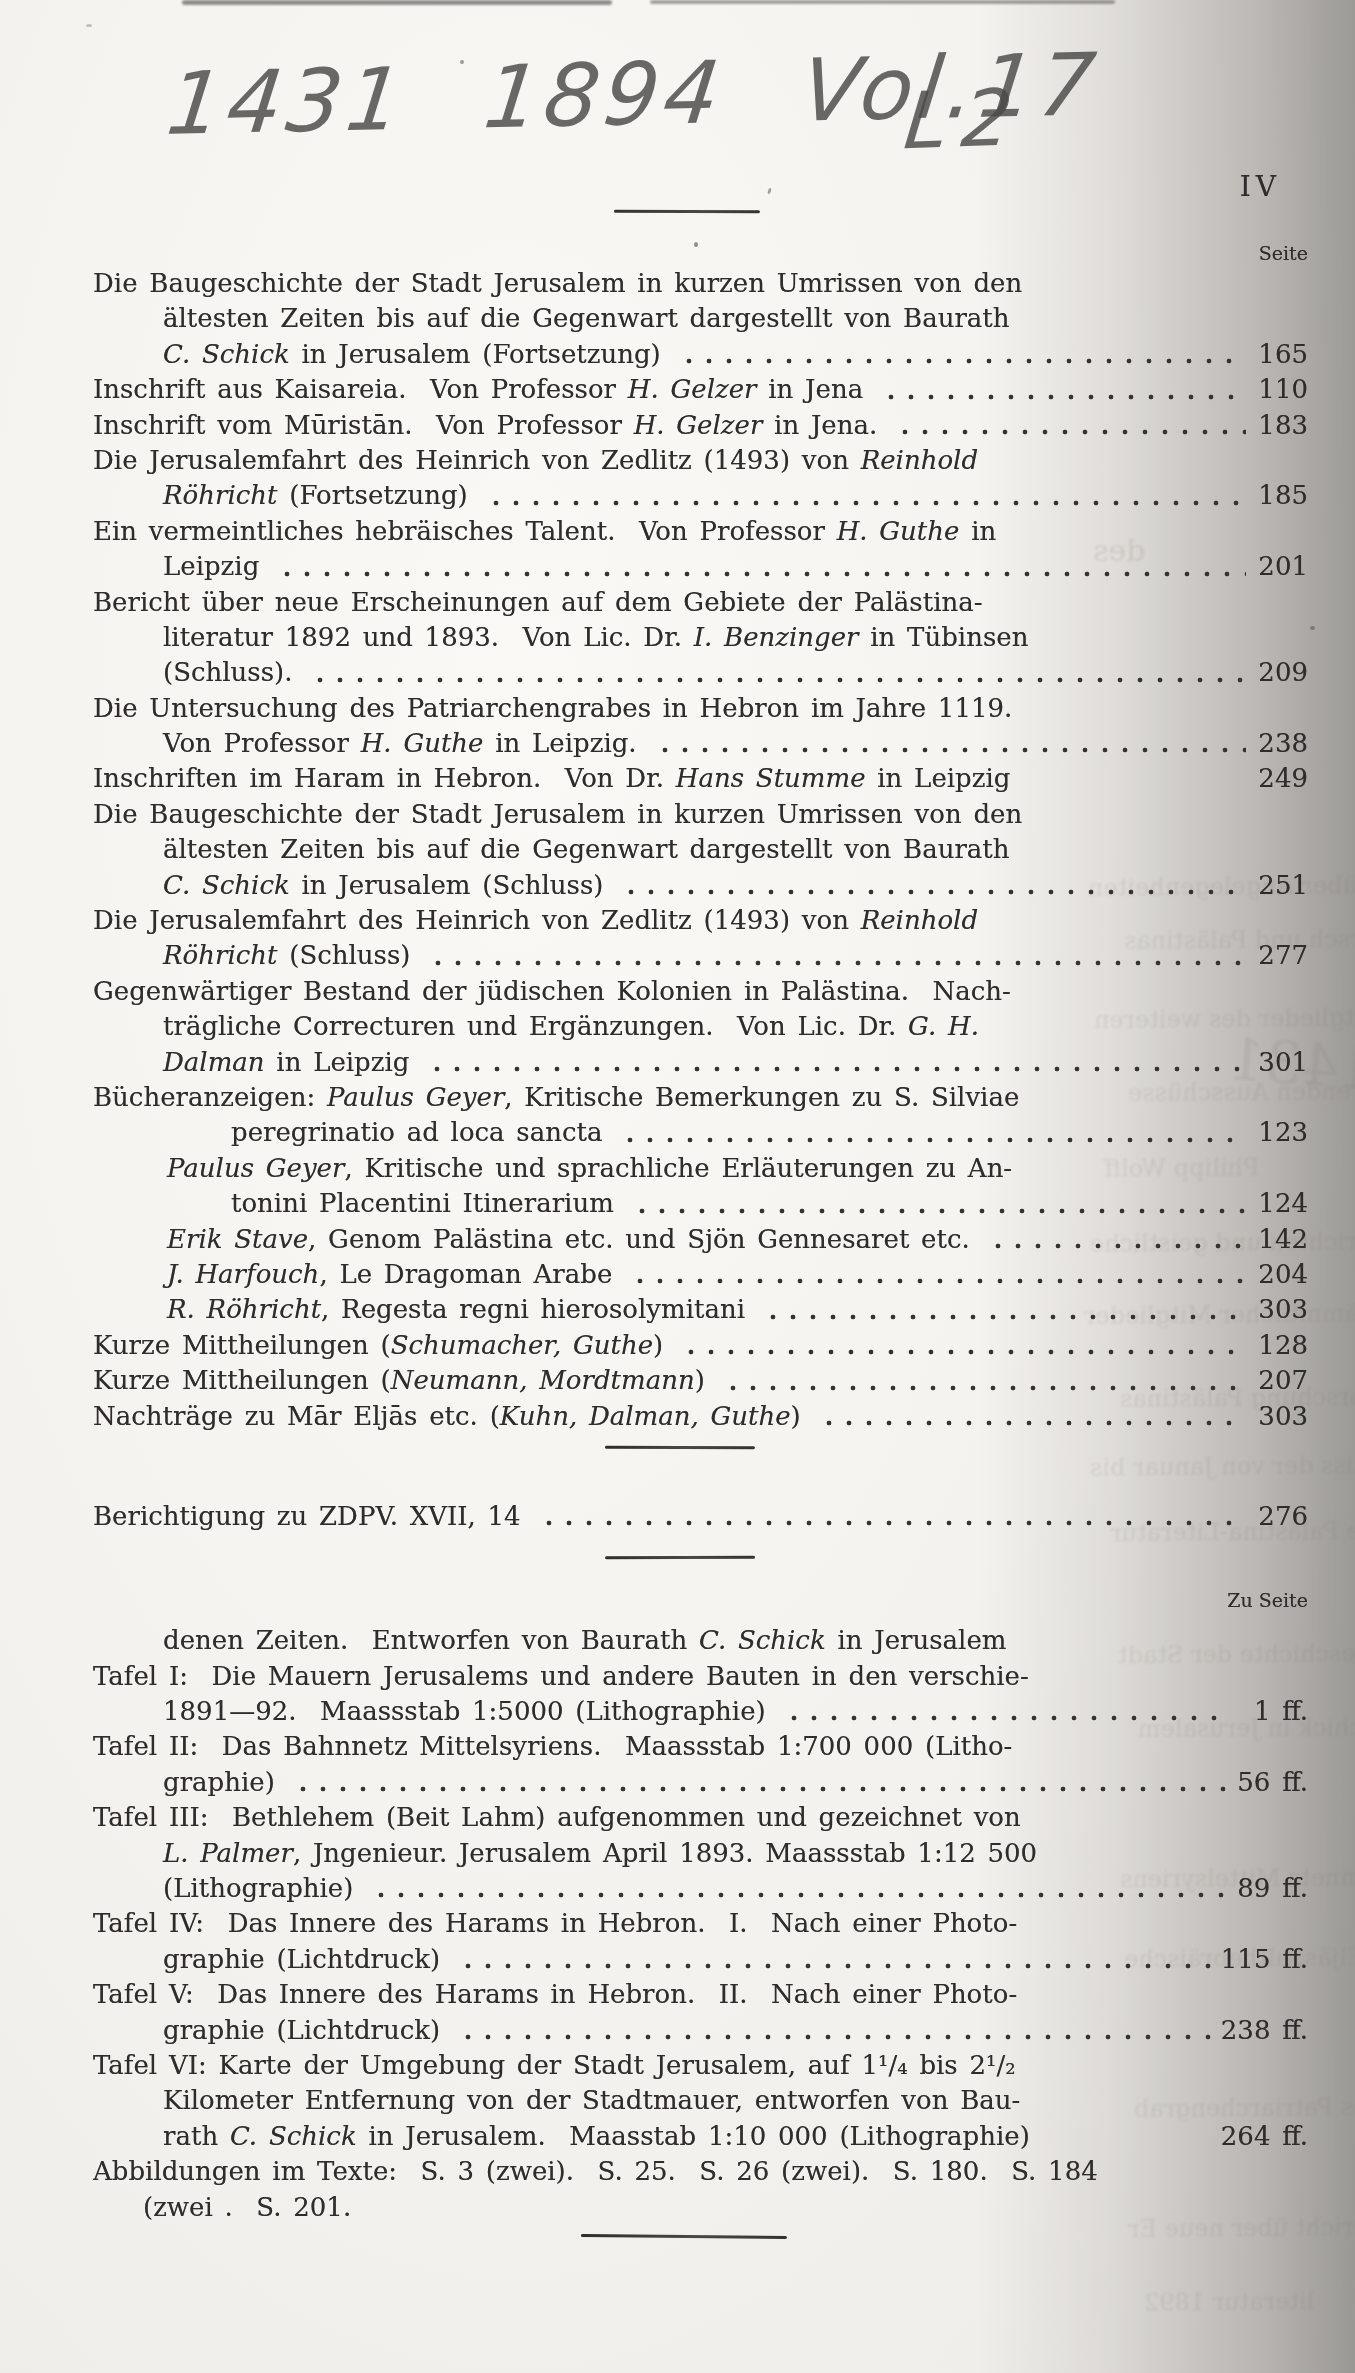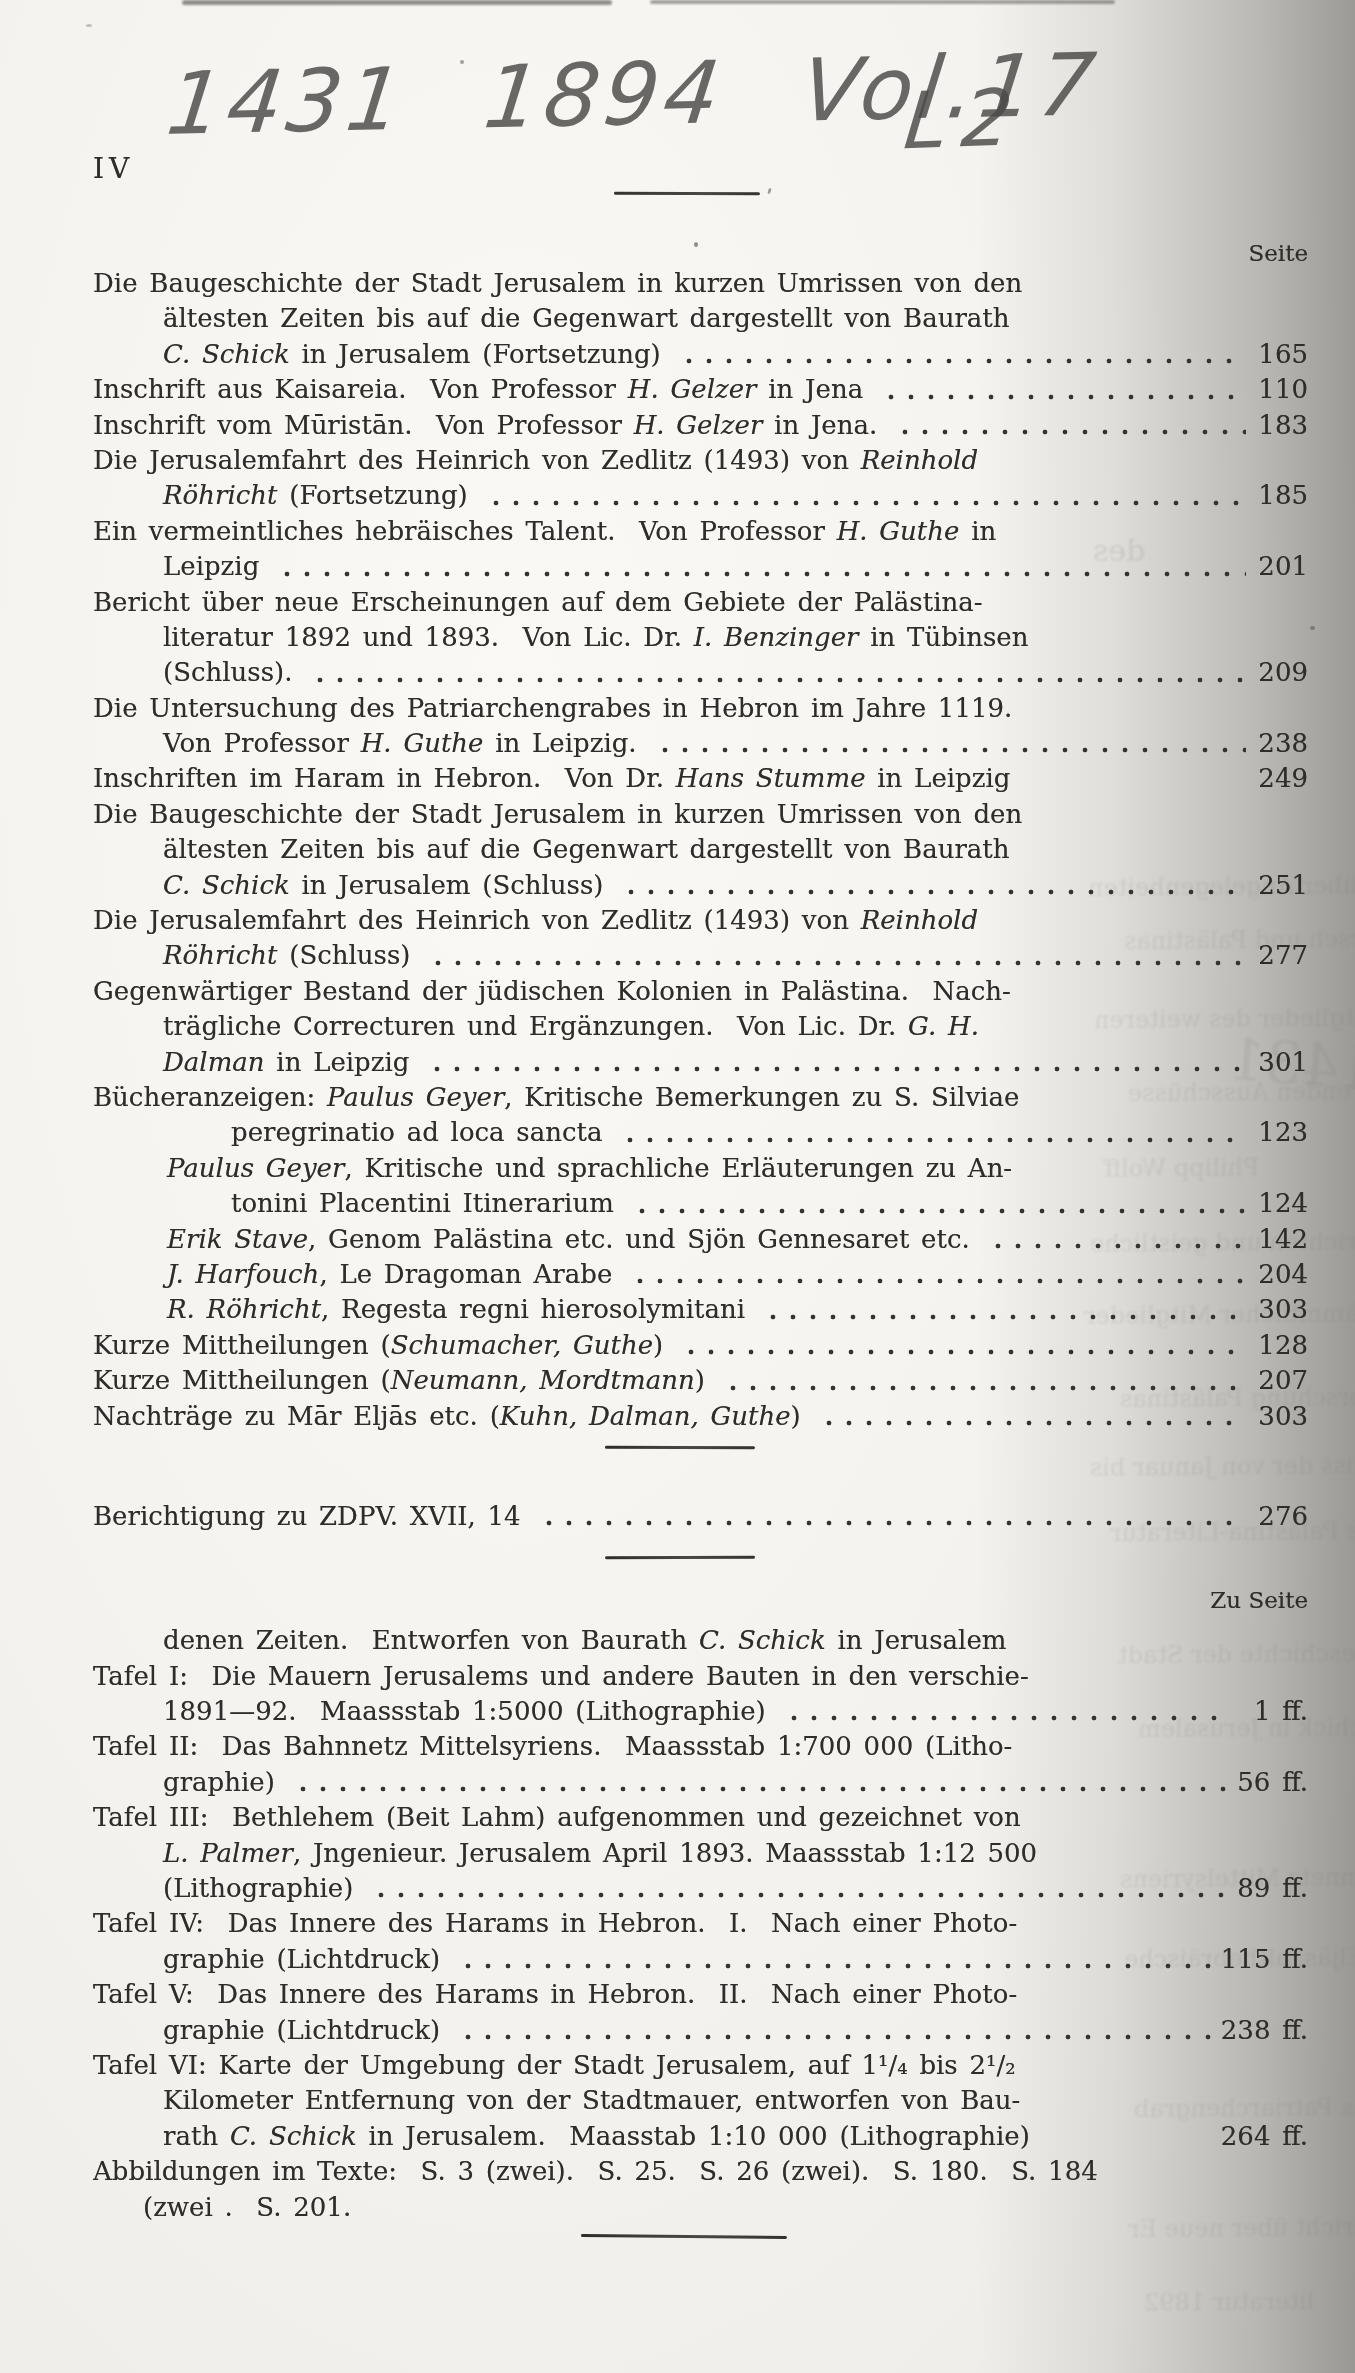--- a/index.html
+++ b/index.html
@@ -14,27 +14,27 @@
   
   .hw{
     position:absolute;font-family:"DejaVu Sans","Liberation Sans",sans-serif;
     font-style:italic;color:#4b4947;opacity:.82;white-space:nowrap;
   }
   #hw-main{left:168px;top:44px;font-size:86px;letter-spacing:5px;word-spacing:46px;
     transform:rotate(-1.2deg) skewX(-8deg);}
   #hw-l2{left:905px;top:74px;font-size:78px;letter-spacing:14px;
     transform:rotate(-2deg) skewX(-8deg);}
   
-  #halftitle{position:absolute;left:93px;top:152px;width:1188px;text-align:left;}
+  #halftitle{position:absolute;left:93px;top:170px;width:1188px;text-align:right;}
   #halftitle .num{font-size:28px;letter-spacing:5px;display:inline-block;}
   #halftitle .rule{width:146px;height:3px;margin:7px auto 0 auto;
     background:linear-gradient(90deg,#34322f,#4a4845 60%,#35332f);border-radius:2px;transform:rotate(.2deg);}
   
   #toc{position:absolute;left:93px;right:47px;top:240px;font-size:26px;}
-  .col-header{font-size:23px;text-align:right;height:26px;line-height:26px;}
+  .col-header{font-size:19px;text-align:right;height:26px;line-height:26px;}
   .entries{word-spacing:3.5px;}
   .line{display:flex;align-items:baseline;height:35.4px;line-height:35.4px;overflow:hidden;}
   .txt{white-space:pre;flex-shrink:0;}
   .it{font-style:italic;}
   .ind0{padding-left:0;} .ind1{padding-left:70px;} .ind2{padding-left:74px;}
   .ind3{padding-left:138px;} .ind4{padding-left:50px;}
   .dots{flex:1 1 auto;min-width:22px;height:8px;align-self:flex-end;margin:0 6px 7px 16px;
     background-image:radial-gradient(circle,#35332f 2px,rgba(0,0,0,0) 2.7px);
     background-size:20px 8px;background-repeat:repeat-x;background-position:2px center;}
   .gap{flex:1 1 auto;}

